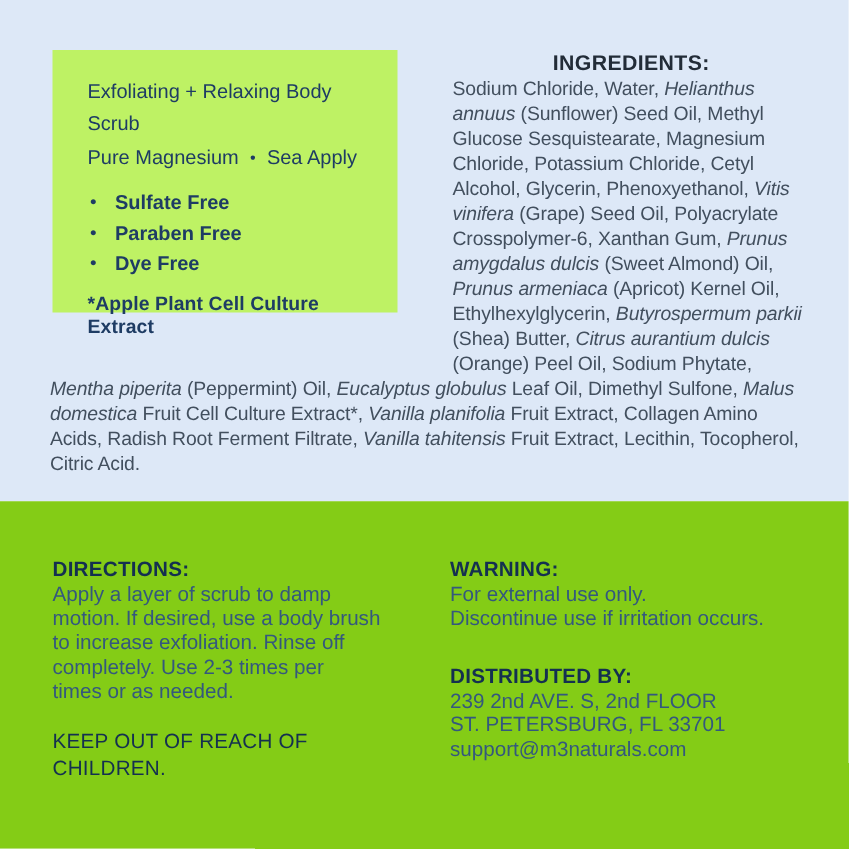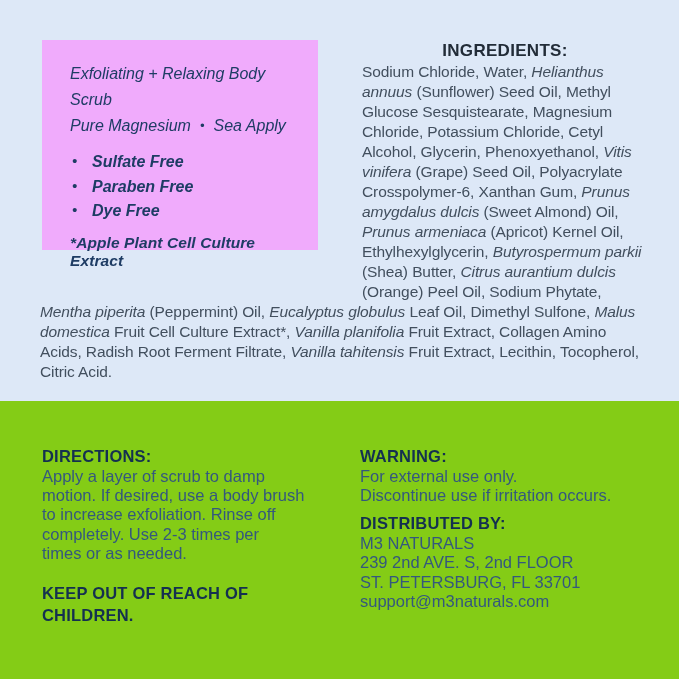--- a/index.html
+++ b/index.html
@@ -21,23 +21,22 @@
     background: #dde8f7;
     padding: 0 31px 0 40px;
     overflow: hidden;
   }
   .product-box {
     float: left;
     box-sizing: border-box;
     width: 276px; height: 210px;
     margin: 40px 44px 42px 2px;
     padding: 21px 18px 0 28px;
-    background: #f0abfc;
+    background: #bef264;
     color: #1e3c64;
-    font-style: italic;
   }
   .pb-line { font-size: 16px; line-height: 26px; font-weight: 400; }
   .pb-sep { display: inline-block; padding: 0 9px; font-size: 13px; vertical-align: 1px; }
   .pb-bullets { list-style: none; margin: 14px 0 0; padding: 0; }
   .pb-bullets li {
     position: relative;
     padding-left: 22px;
     font-size: 16px; line-height: 17px; font-weight: 700;
     margin-bottom: 7.5px;
   }
@@ -78,25 +77,25 @@
     letter-spacing: .2px;
     color: #143050;
   }
   .body-line {
     font-size: 16.5px; line-height: 19.4px;
     color: #34587e;
   }
   .keep-out {
     margin-top: 18px;
     max-width: 290px;
-    font-size: 16.5px; line-height: 22px; font-weight: 700;
+    font-size: 16.5px; line-height: 22px; font-weight: 400;
     letter-spacing: .2px;
     color: #143050;
   }
-  .block-gap { margin-top: 9px; }
+  .block-gap { margin-top: 27px; }
 </style>
 </head>
 <body>
 
 <div class="label">
 
   <div class="top-section">
 
     <div class="product-box">
       <div class="pb-line">Exfoliating + Relaxing Body Scrub</div>
@@ -135,20 +134,19 @@
       <div class="body-line">completely. Use 2-3 times per</div>
       <div class="body-line">times or as needed.</div>
       <div class="keep-out">KEEP OUT OF REACH OF CHILDREN.</div>
     </div>
 
     <div class="col-right">
       <h3 class="sec-heading">WARNING:</h3>
       <div class="body-line">For external use only.</div>
       <div class="body-line">Discontinue use if irritation occurs.</div>
       <h3 class="sec-heading block-gap">DISTRIBUTED BY:</h3>
-      <div class="body-line">M3 NATURALS</div>
       <div class="body-line">239 2nd AVE. S, 2nd FLOOR</div>
       <div class="body-line">ST. PETERSBURG, FL 33701</div>
       <div class="body-line">support@m3naturals.com</div>
     </div>
 
   </div>
 </div>
 
 </body></html>

